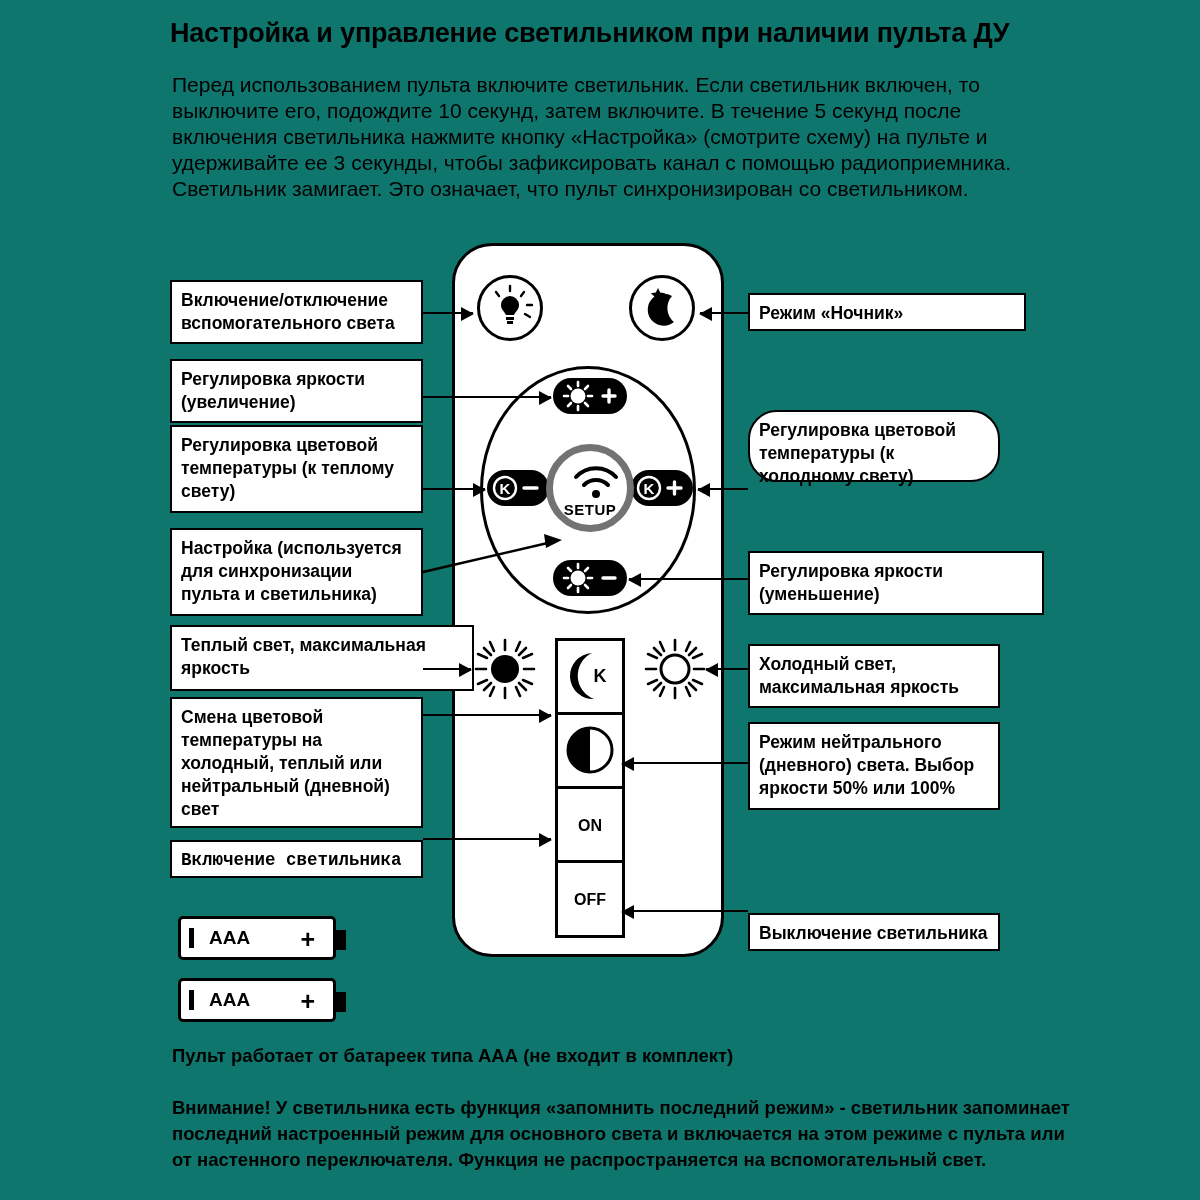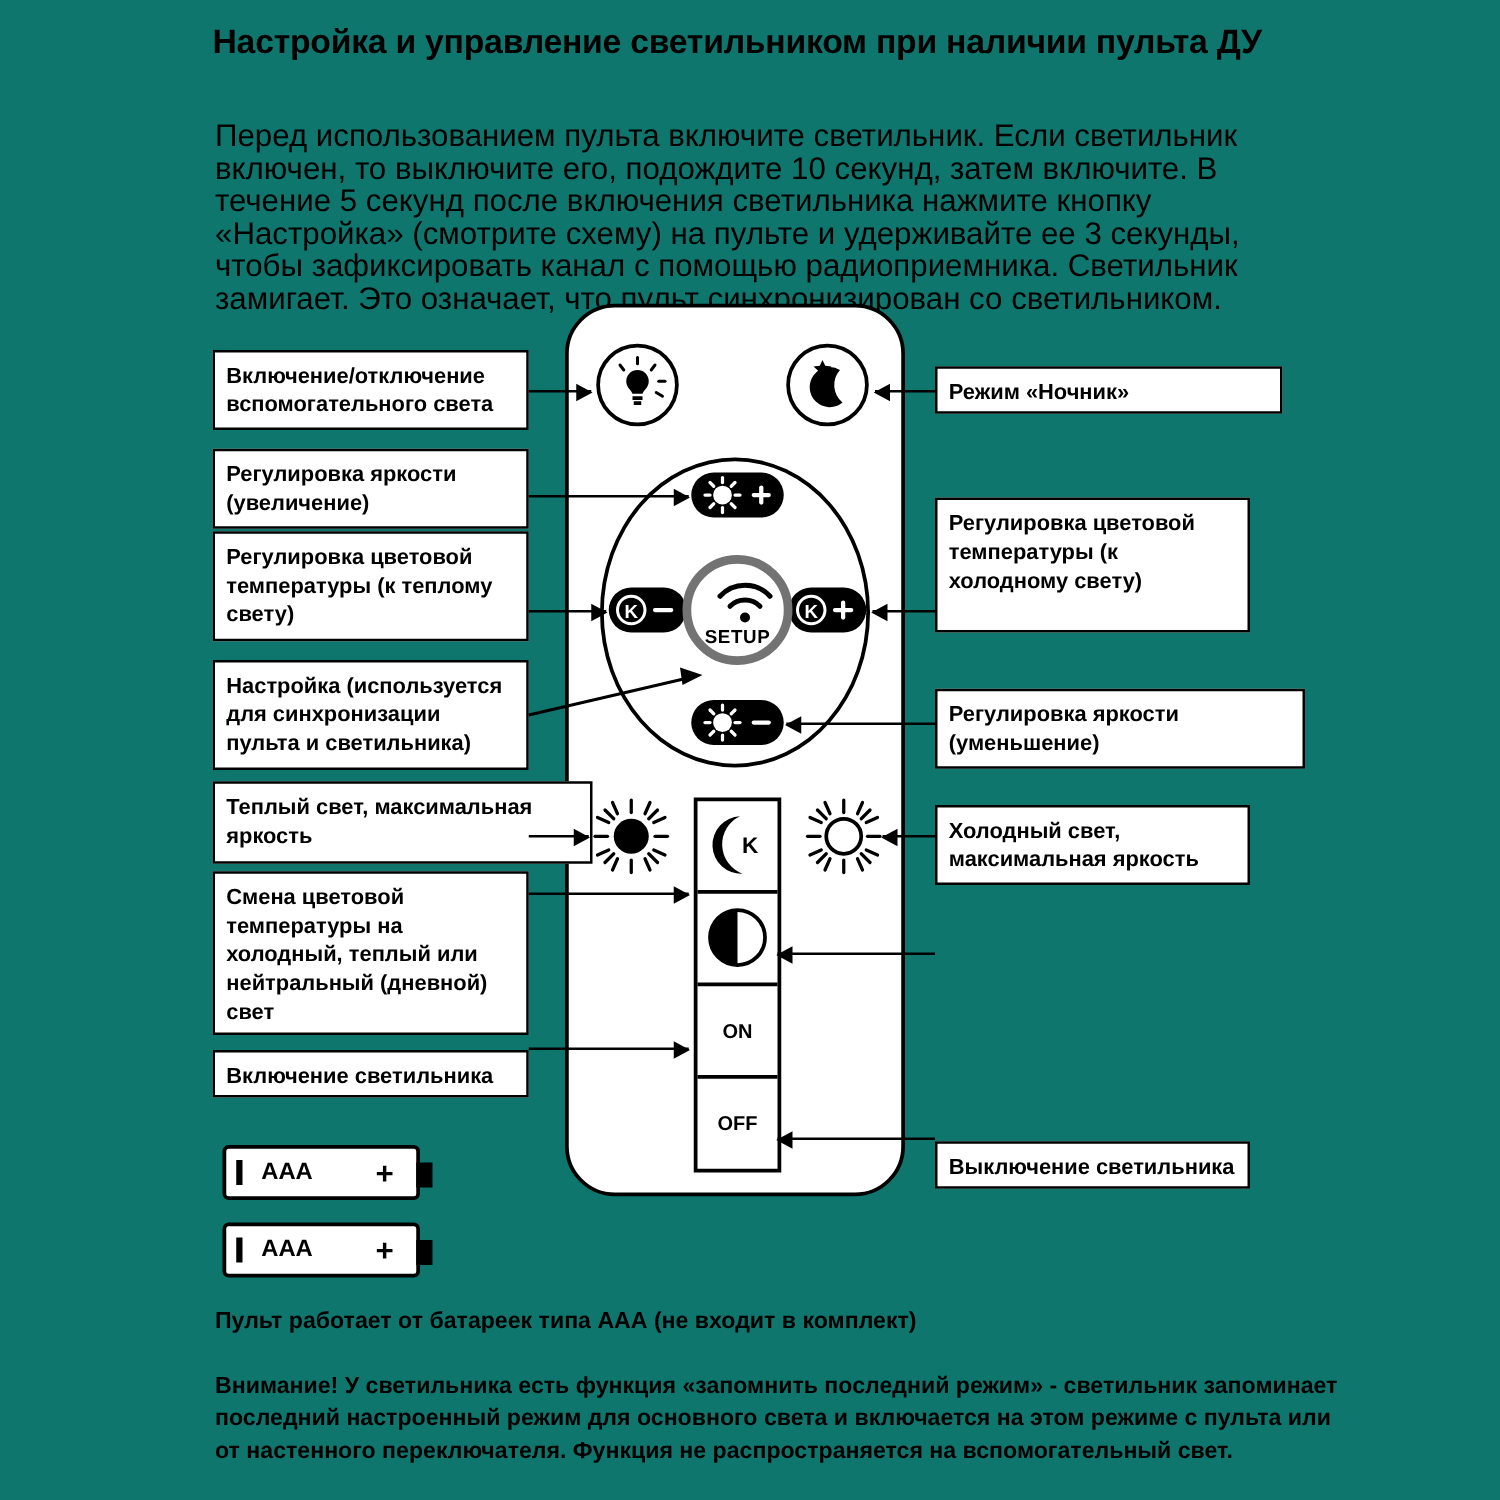--- a/index.html
+++ b/index.html
@@ -21,23 +21,23 @@
     left: 170px;
     top: 18px;
     width: 1000px;
     font-size: 27px;
     font-weight: bold;
     letter-spacing: -0.2px;
   }
   .intro {
     position: absolute;
     left: 172px;
-    top: 96px;
+    top: 72px;
     width: 850px;
-    font-size: 25px;
+    font-size: 21px;
     line-height: 26px;
   }
   .footnote1 {
     position: absolute;
     left: 172px;
     top: 1043px;
     width: 900px;
     font-size: 18.5px;
     font-weight: bold;
     line-height: 26px;
@@ -390,35 +390,36 @@
     <line x1="3" y1="52" x2="132" y2="22" stroke="#000" stroke-width="2.4"></line>
     <polygon points="142,20 124,14 126,28" fill="#000"></polygon>
   </svg>
 
   <div class="box" style="left:170px;top:625px;width:304px;height:66px;">Теплый свет, максимальная яркость</div>
   <div class="arrow right" style="left:423px;top:668px;width:48px;"></div>
 
   <div class="box" style="left:170px;top:697px;width:253px;height:131px;">Смена цветовой температуры на холодный, теплый или нейтральный (дневной) свет</div>
   <div class="arrow right" style="left:423px;top:714px;width:128px;"></div>
 
-  <div class="box" style="left:170px;top:840px;width:253px;height:38px;">Включение светильника</div>
+  <div class="box" style="left:170px;top:840px;width:253px;height:38px;font-family:Liberation Mono, monospace;">Включение светильника</div>
   <div class="arrow right" style="left:423px;top:838px;width:128px;"></div>
 
   <div class="box" style="left:748px;top:293px;width:278px;height:38px;">Режим «Ночник»</div>
   <div class="arrow left" style="left:700px;top:312px;width:48px;"></div>
 
-  <div class="box" style="left:748px;top:398px;width:252px;height:108px;">Регулировка цветовой температуры (к холодному свету)</div>
+  <div class="box" style="left:748px;top:410px;width:252px;height:72px;border-radius:29px;">Регулировка цветовой температуры (к холодному свету)</div>
   <div class="arrow left" style="left:698px;top:488px;width:50px;"></div>
 
   <div class="box" style="left:748px;top:551px;width:296px;height:64px;">Регулировка яркости (уменьшение)</div>
   <div class="arrow left" style="left:629px;top:578px;width:119px;"></div>
 
   <div class="box" style="left:748px;top:644px;width:252px;height:64px;">Холодный свет, максимальная яркость</div>
   <div class="arrow left" style="left:706px;top:668px;width:42px;"></div>
 
+  <div class="box" style="left:748px;top:722px;width:252px;height:88px;">Режим нейтрального (дневного) света. Выбор яркости 50% или 100%</div>
   <div class="arrow left" style="left:622px;top:762px;width:126px;"></div>
 
   <div class="box" style="left:748px;top:877px;width:252px;height:38px;margin-top:36px;">Выключение светильника</div>
   <div class="arrow left" style="left:622px;top:910px;width:126px;"></div>
 
   <div class="battery" style="left:178px;top:916px;">
     <div class="tip"></div>
     <div class="lbl">AAA</div>
     <div class="plus">+</div>
     <div class="nub"></div>

